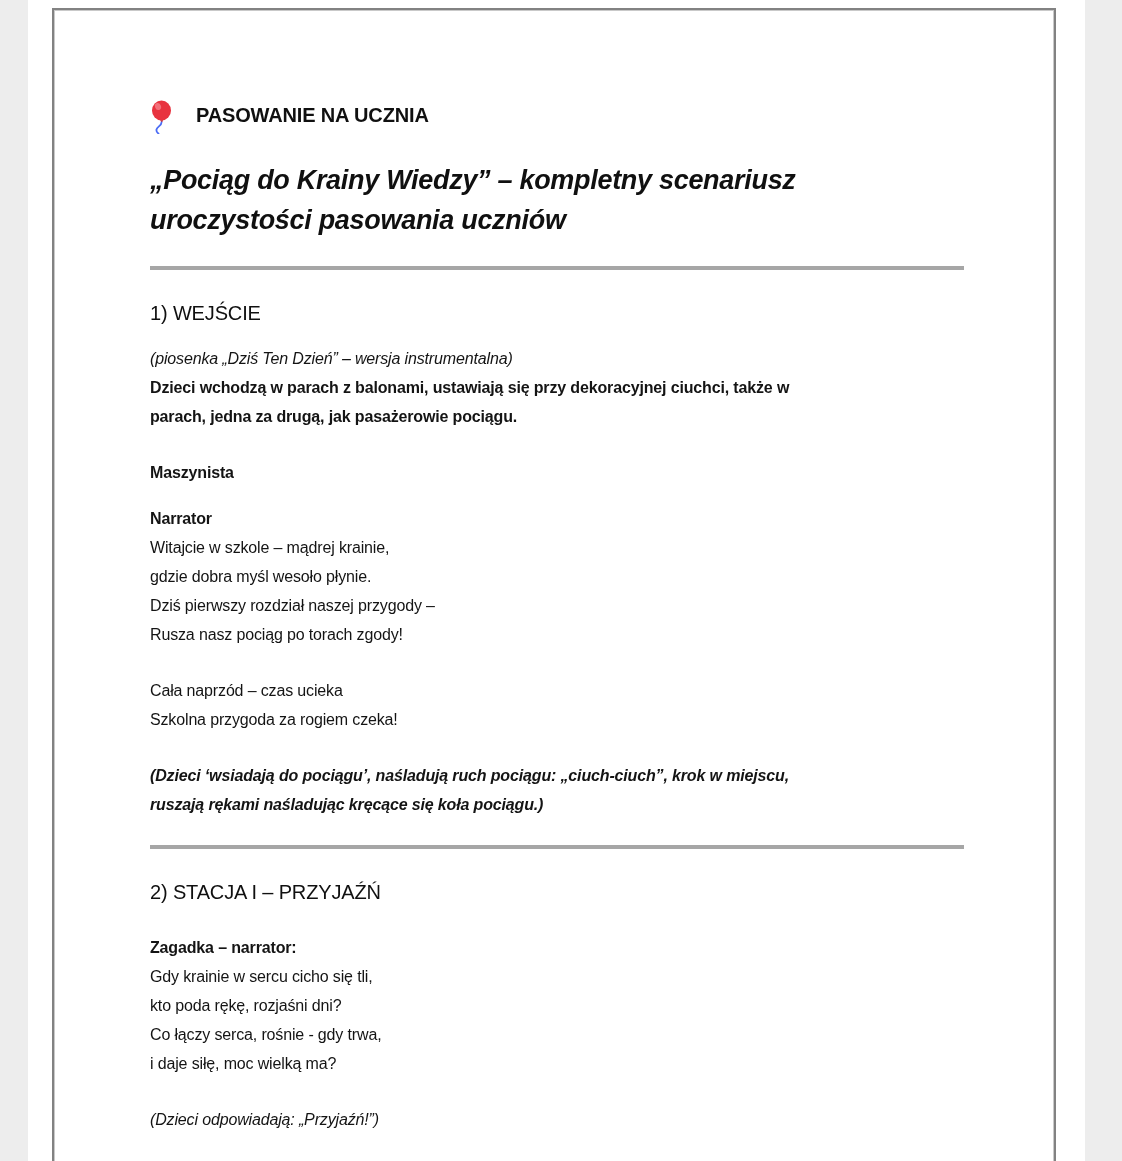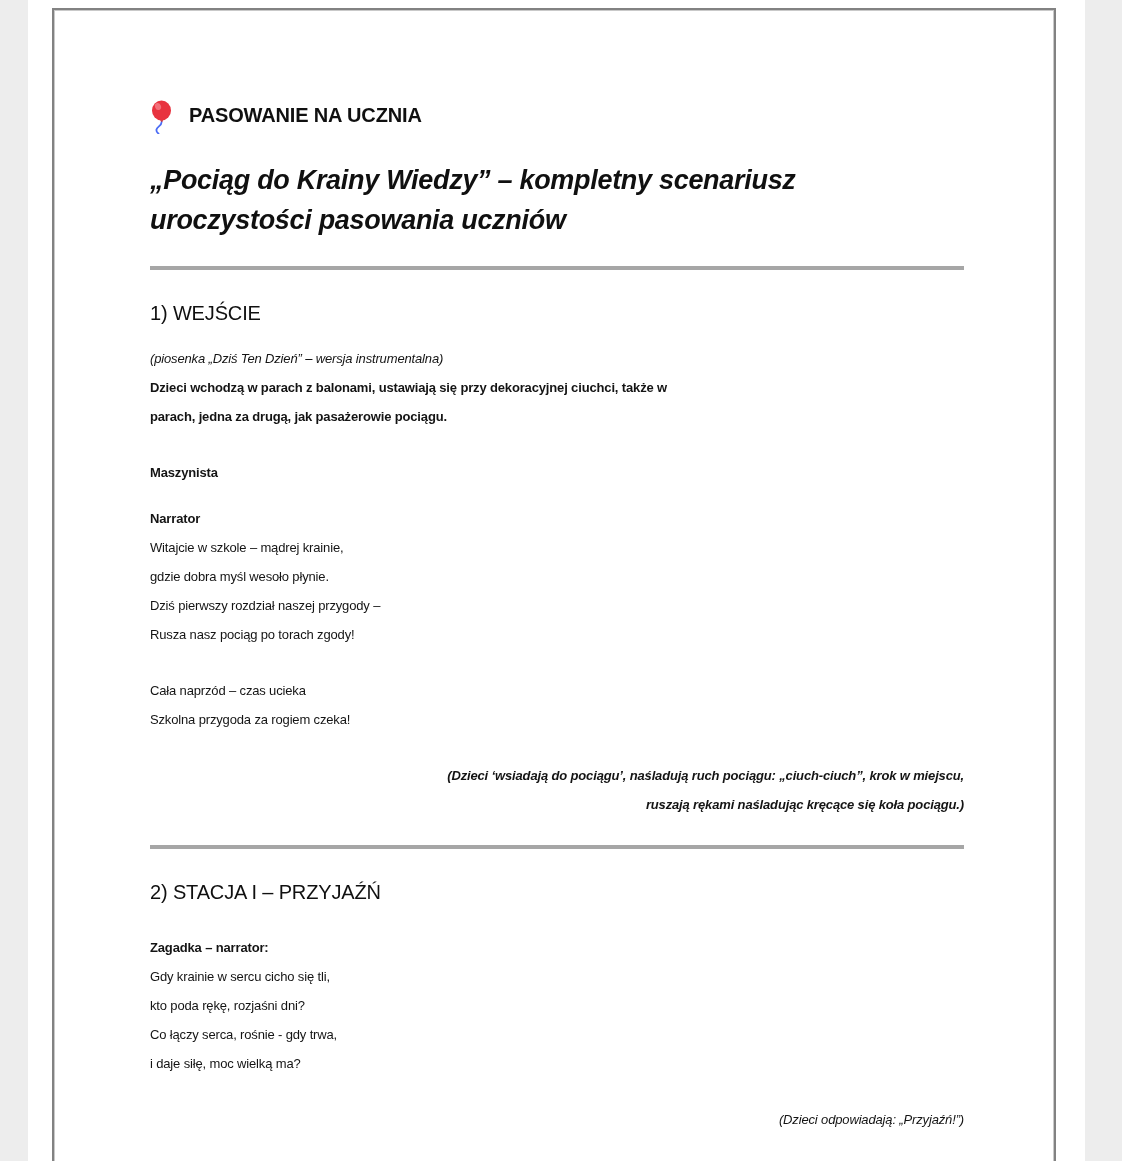--- a/index.html
+++ b/index.html
@@ -35,21 +35,21 @@
     background: #ffffff;
   }
   .content {
     box-sizing: border-box;
     padding: 86px 90px 40px 96px;
     letter-spacing: -0.15px;
   }
   .doc-h1 {
     display: flex;
     align-items: center;
-    gap: 17px;
+    gap: 24px;
     margin: 0;
     font-size: 20px;
     line-height: 28px;
     font-weight: bold;
     color: #101010;
   }
   .balloon { width: 22px; height: 34px; flex: 0 0 auto; margin-top: 4px; }
   .doc-title {
     margin: 26px 0 0;
     font-size: 27px;
@@ -68,27 +68,27 @@
   }
   .sec-h {
     margin: 29px 0 0;
     font-size: 20px;
     line-height: 28px;
     font-weight: normal;
     color: #101010;
   }
   p.block {
     margin: 17px 0 0;
-    font-size: 13px;
+    font-size: 16px;
     line-height: 29px;
   }
   p.gap-lg { margin-top: 27px; }
   .poem { display: block; white-space: pre-line; }
   .pre { white-space: pre-line; font-weight: bold; }
-  .it { font-style: italic; text-align: right; }
+  .it { font-style: italic; }
   em.lead { display: block; font-style: italic; }
   strong.label { display: block; font-weight: bold; }
 </style>
 </head>
 <body>
 
 <div class="viewport">
   <div class="sheet">
     <div class="page-frame">
       <div class="content">

